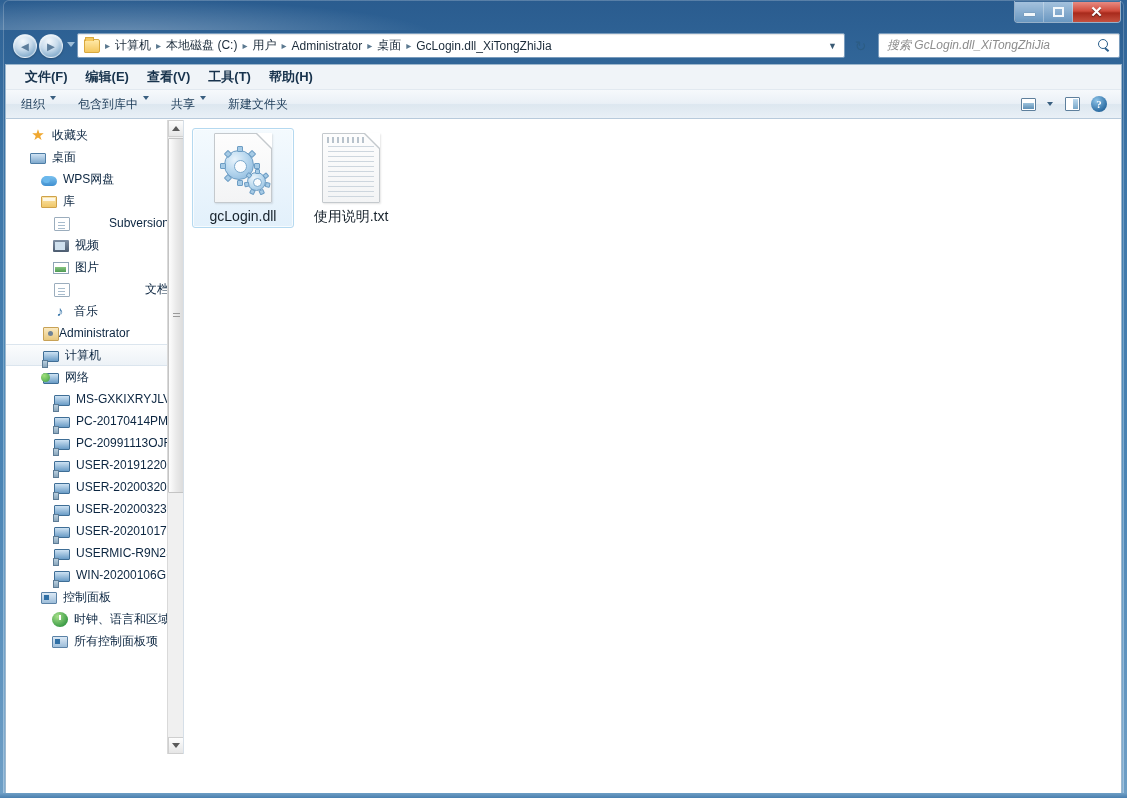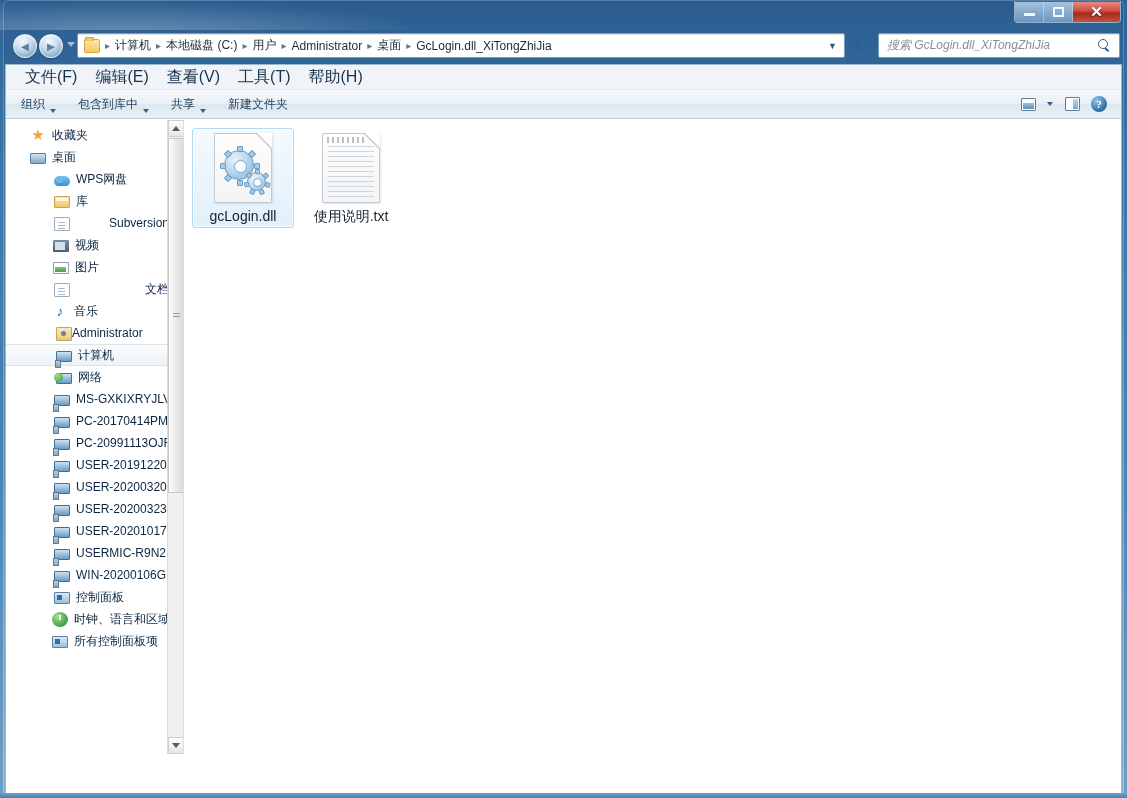--- a/index.html
+++ b/index.html
@@ -150,34 +150,34 @@
     border-bottom: none;
   }
 
   
   #menubar {
     height: 25px; background: #f0f4f8;
     display: flex; align-items: center; padding-left: 10px;
     border-bottom: 1px solid #e2e9f0;
   }
   .menuitem {
-    font-size: 16px; color: #18334d; padding: 3px 9px; cursor: default;
+    font-size: 13px; color: #18334d; padding: 3px 9px; cursor: default; font-weight: bold;
   }
 
   
   #toolbar {
     height: 29px;
     background: linear-gradient(180deg,#f6f9fc 0%,#eaf0f6 48%,#dde7f0 52%,#e9f0f6 100%);
     border-bottom: 1px solid #b8cadb;
     display: flex; align-items: center; padding: 0 6px;
   }
   .tbbtn {
     font-size: 12px; color: #1b3a57;
     padding: 4px 9px; margin-right: 4px; cursor: default;
-    display: flex; align-items: flex-end; gap: 5px; border-radius: 2px;
+    display: flex; align-items: flex-start; gap: 5px; border-radius: 2px;
   }
   .caret {
     width: 0; height: 0;
     border-left: 3.5px solid transparent; border-right: 3.5px solid transparent;
     border-top: 4px solid #3a5f80;
   }
   #tb-right { margin-left: auto; display: flex; align-items: center; gap: 3px; padding-right: 4px; }
   .tbicon { width: 24px; height: 21px; display: flex; align-items: center; justify-content: center; cursor: default; }
   .viewicon {
     width: 15px; height: 13px; border: 1px solid #5e7f9c; background: #ffffff;
@@ -334,21 +334,21 @@
   .ico-clock {
     width: 15px; height: 15px; border-radius: 50%;
     background: radial-gradient(circle at 35% 30%, #a7e08a, #3d9c47 72%);
   }
   .ico-clock:before {
     content:""; position:absolute; left:7px; top:3px; width:1.5px; height:5px;
     background:#ffffff;
   }
 
   .indent0 { padding-left: 24px; }
-  .indent1 { padding-left: 48px; }
+  .indent1 { padding-left: 35px; }
   .indent2 { padding-left: 46px; }
 
   
   #navscroll {
     position: absolute; right: 0; top: 0; width: 16px; height: 100%;
     background: #f0f0f0; border-left: 1px solid #d9d9d9;
   }
   .sb-arrow {
     position: absolute; left: 0; width: 16px; height: 17px;
     background: linear-gradient(180deg,#fdfdfd,#e6e6e6);

